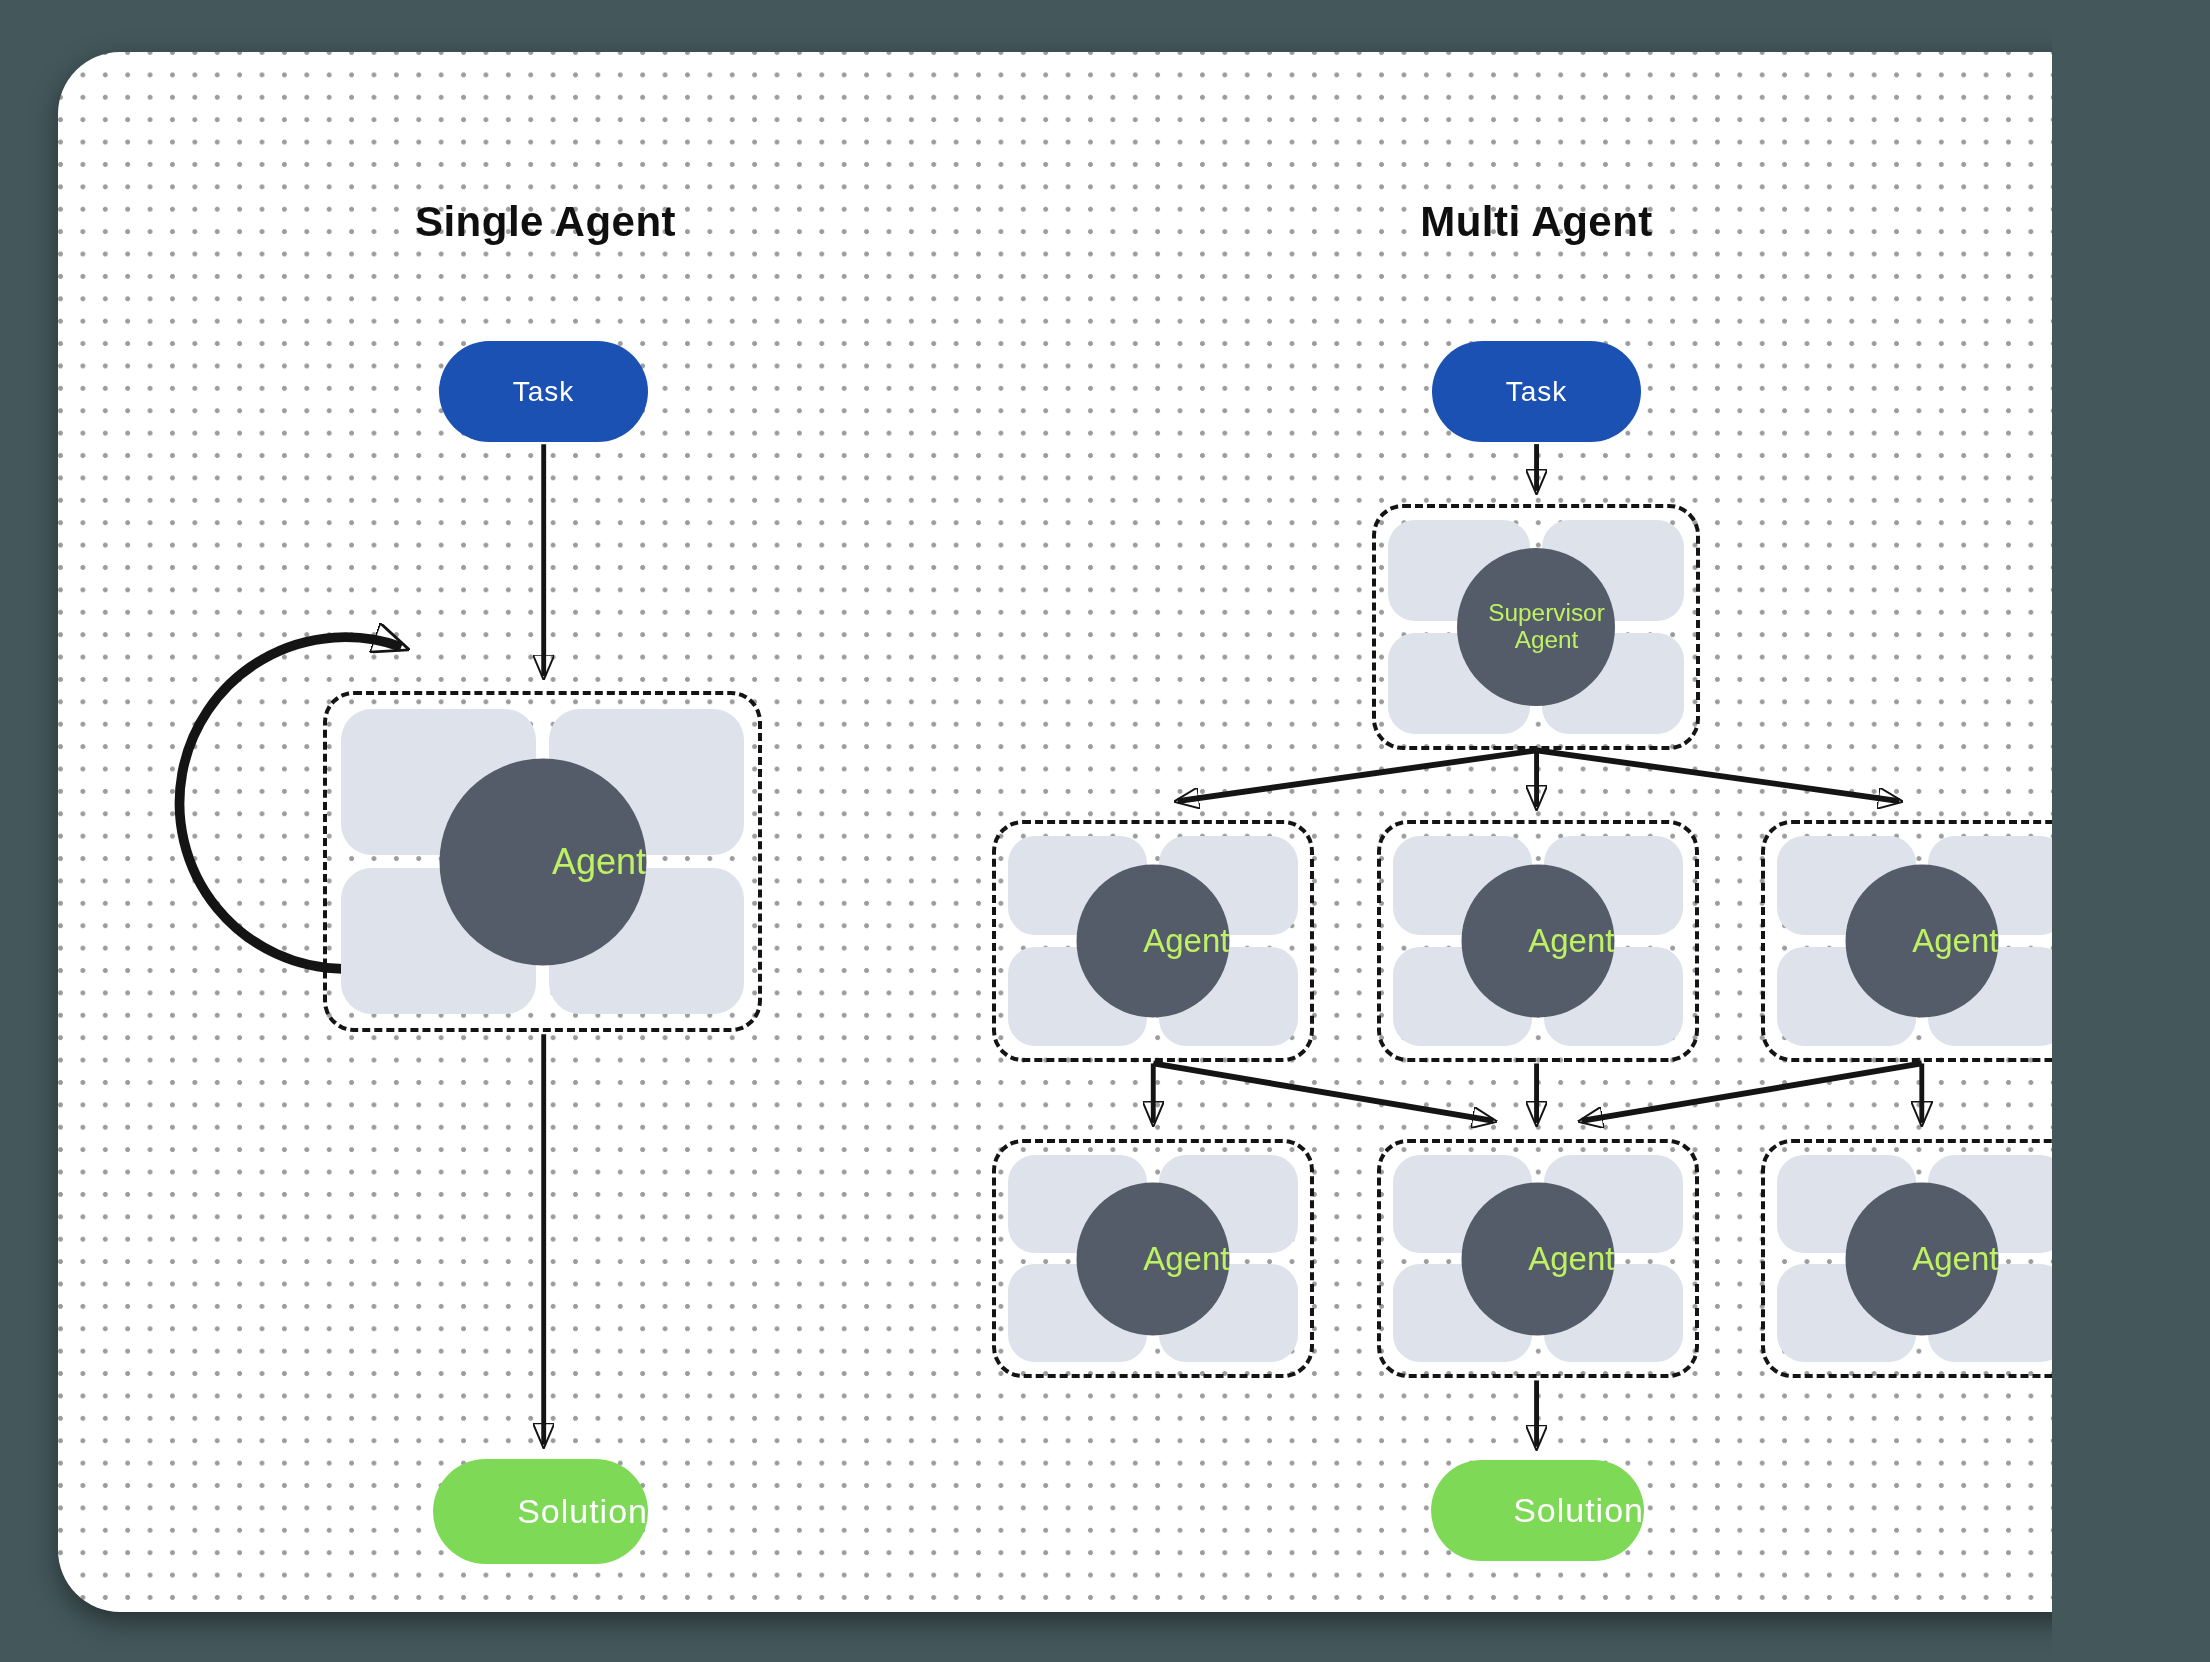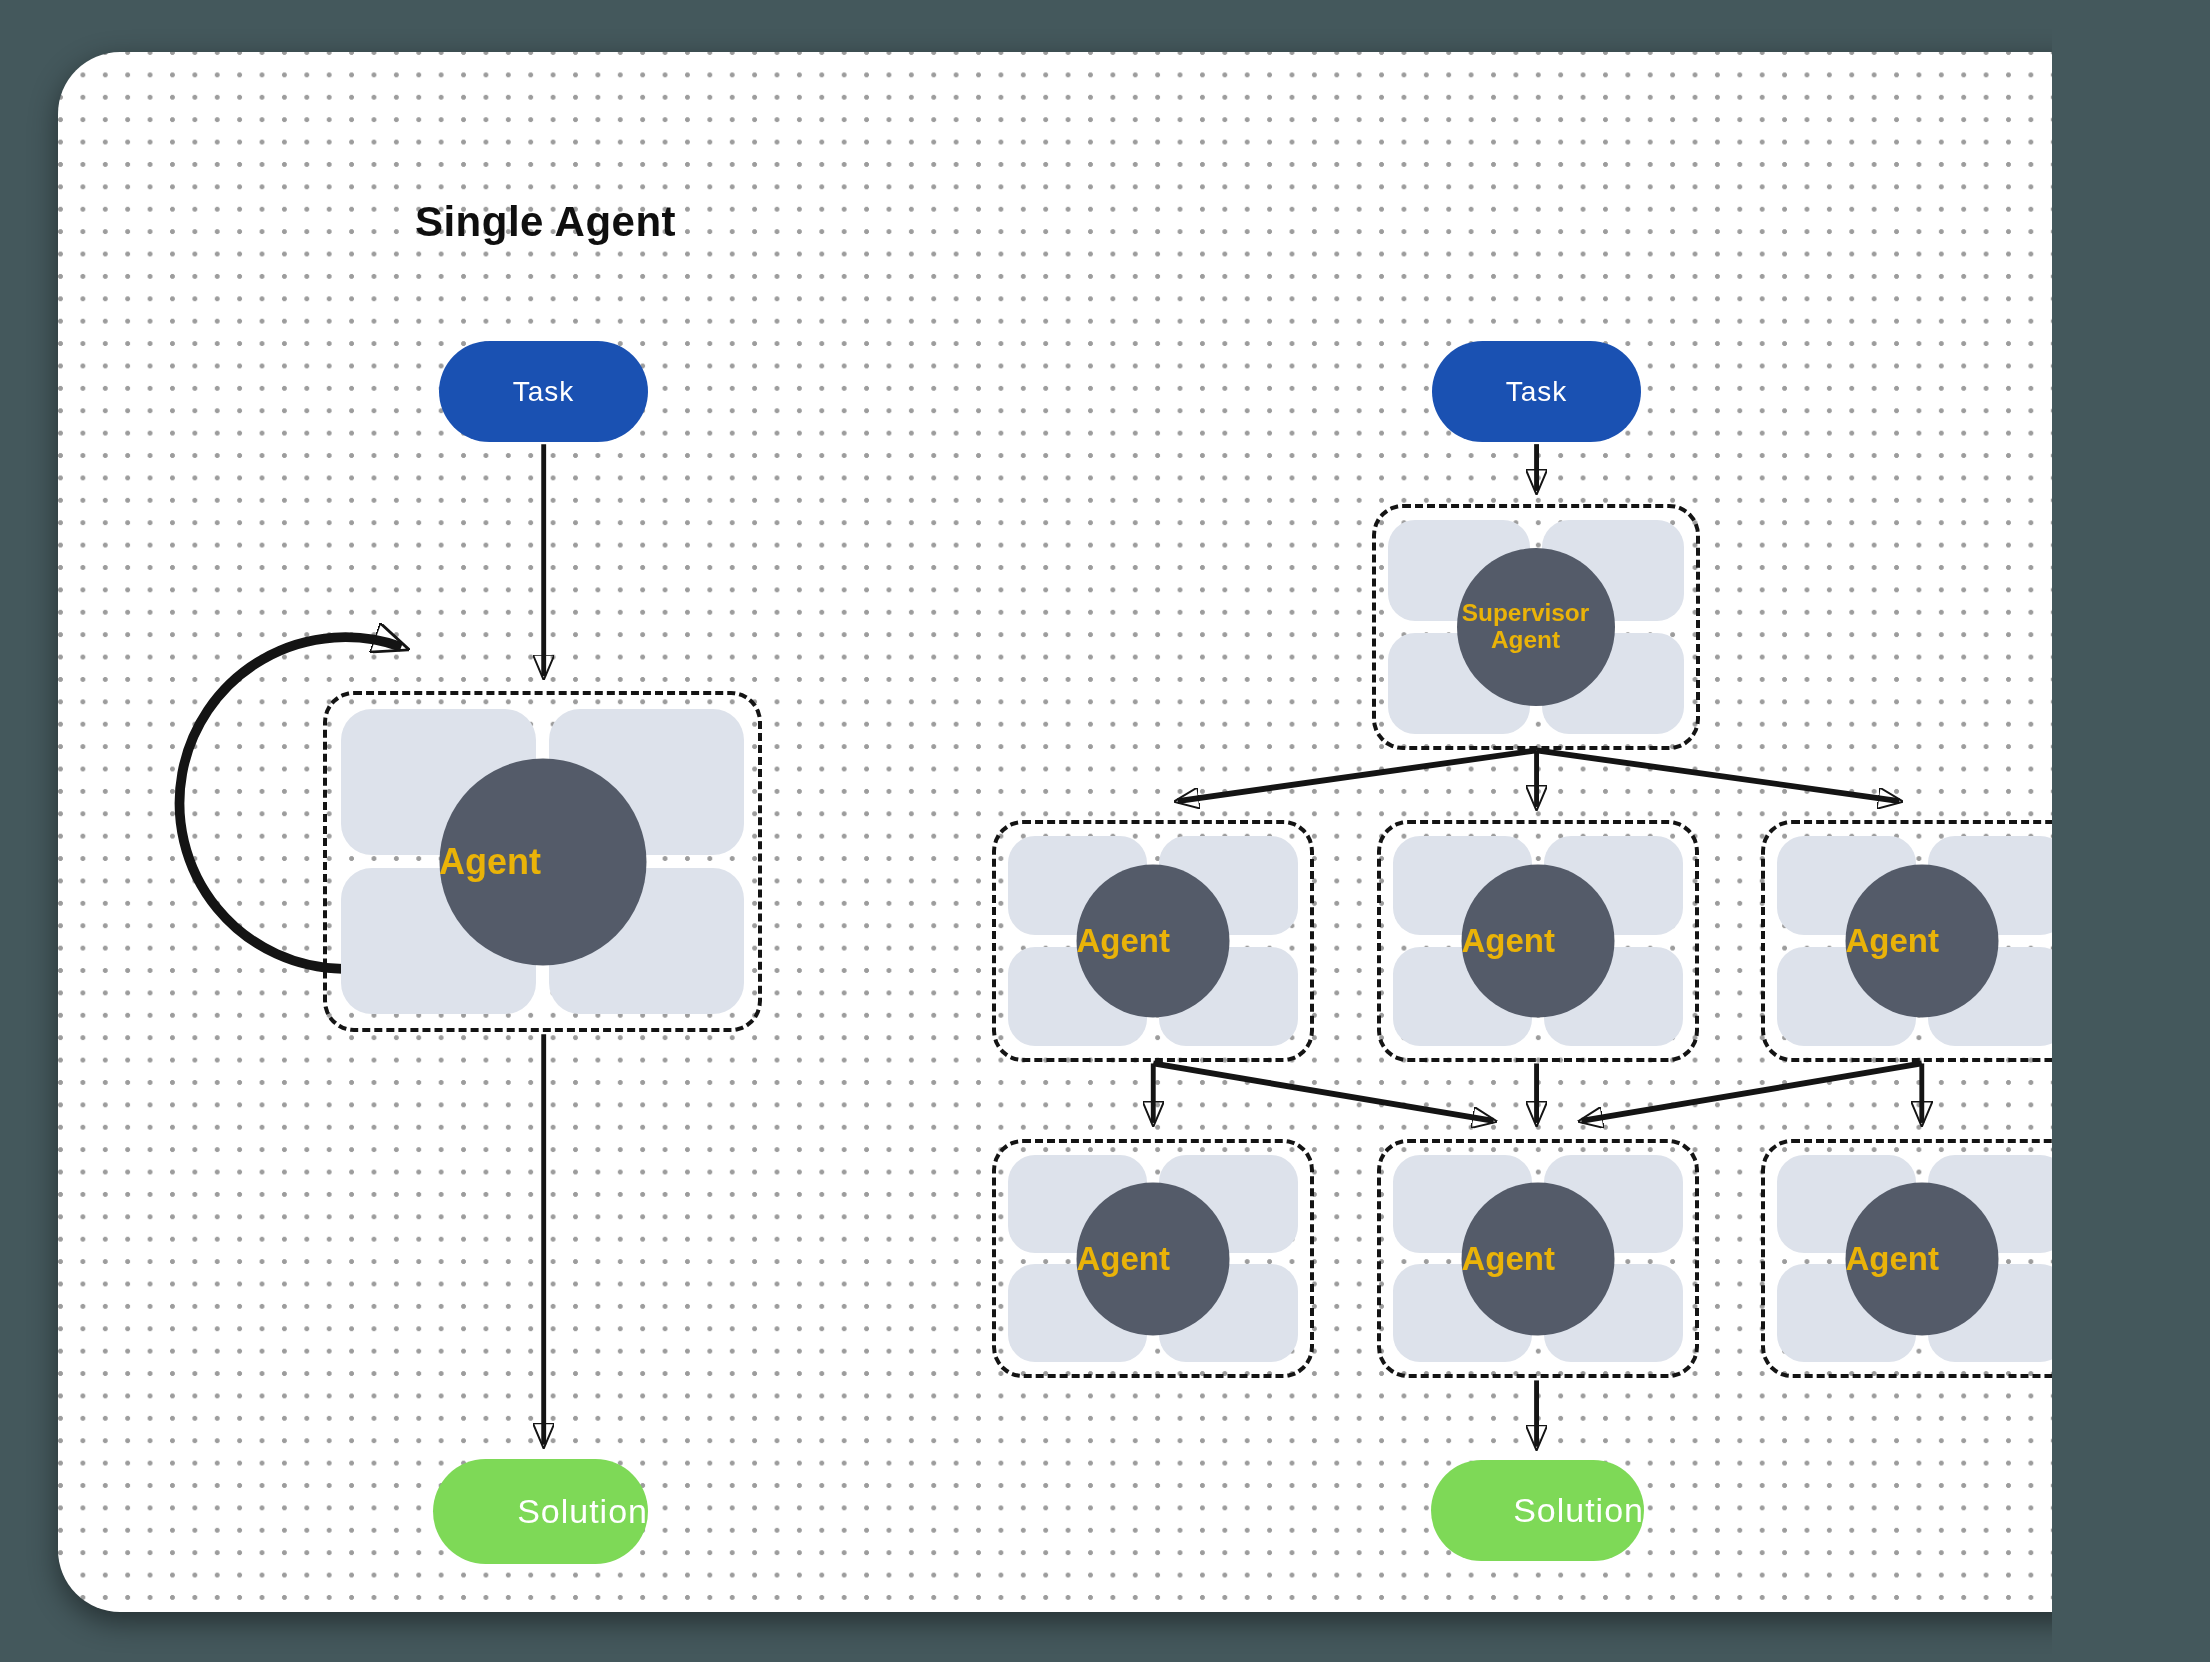--- a/index.html
+++ b/index.html
@@ -22,22 +22,22 @@
   .task.multi{left:1374px;top:289px;width:209px;height:101px;}
   .solution.single{left:375px;top:1407px;width:215px;height:105px;}
   .solution.multi{left:1373px;top:1408px;width:213px;height:101px;}
   .abox{position:absolute;border:4.9px dashed #141414;border-radius:31px;box-sizing:border-box;background:transparent;}
   .abox .tiles{position:absolute;display:grid;grid-template-columns:1fr 1fr;grid-template-rows:1fr 1fr;}
   .abox.big .tiles{inset:8.8px;gap:13.7px;padding:4.9px;}
   .abox.small .tiles{inset:6.8px;gap:11.7px;padding:4.9px;}
   .tile{background:#dde2eb;border-radius:27px;}
   .abox.big .tile{border-radius:31px;}
   .circle{position:absolute;left:50%;top:50%;transform:translate(-50%,-50%);
-          background:#545b69;border-radius:50%;display:flex;align-items:center;justify-content:flex-start;
-          color:#eab308;font-weight:700;text-align:center;line-height:1.1;}
+          background:#545b69;border-radius:50%;display:flex;align-items:center;justify-content:flex-end;
+          color:#bef264;font-weight:400;text-align:center;line-height:1.1;}
   .abox.big .circle{width:207px;height:207px;font-size:36px;}
   .abox.small .circle{width:153px;height:153px;font-size:33px;}
   .abox.supervisor .circle{width:158px;height:158px;font-size:24.4px;}
   .abox.supervisor .circle span{display:block;width:137px;}
   
   .b-single{left:265px;top:639px;width:439px;height:341px;}
   .b-sup{left:1314px;top:452px;width:328px;height:246px;}
   .b-r1a{left:934px;top:768px;width:322px;height:242px;}
   .b-r1b{left:1319px;top:768px;width:322px;height:242px;}
   .b-r1c{left:1703px;top:768px;width:322px;height:242px;}
@@ -47,20 +47,21 @@
   svg.arrows{position:absolute;left:0;top:0;pointer-events:none;}
   svg.arrows path{stroke:#141414;fill:none;}
 </style>
 </head>
 <body>
 
 <div class="page">
   <div class="canvas">
 
     <div class="title single">Single Agent</div>
+    <div class="title multi">Multi Agent</div>
 
     <svg class="arrows" width="2211" height="1663" viewBox="0 0 2267 1705">
       <defs>
         <marker id="ah" viewBox="0 0 13 11" refX="11" refY="5.5" markerWidth="26" markerHeight="22" markerUnits="userSpaceOnUse" orient="auto">
           <path d="M0,0 L13,5.5 L0,11 Z" fill="#141414" stroke="none"></path>
         </marker>
         <marker id="ahBig" viewBox="0 0 13 11" refX="10" refY="5.5" markerWidth="38" markerHeight="32" markerUnits="userSpaceOnUse" orient="auto">
           <path d="M0,0 L13,5.5 L0,11 Z" fill="#141414" stroke="none"></path>
         </marker>
       </defs>

